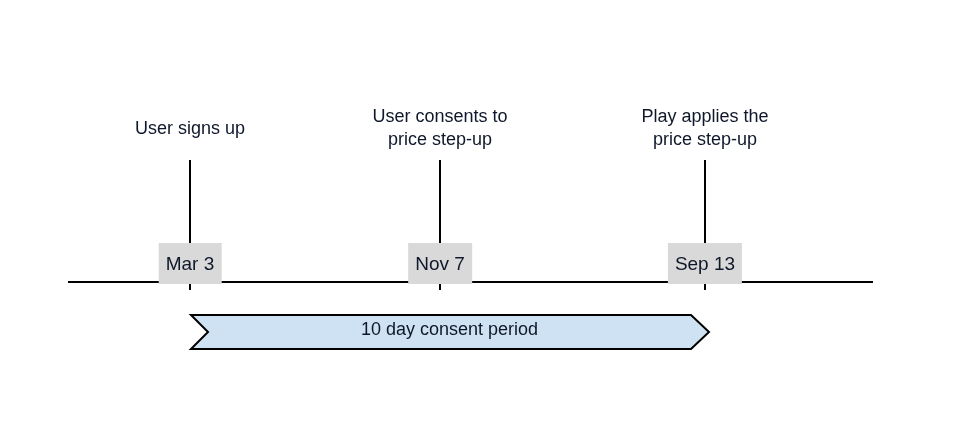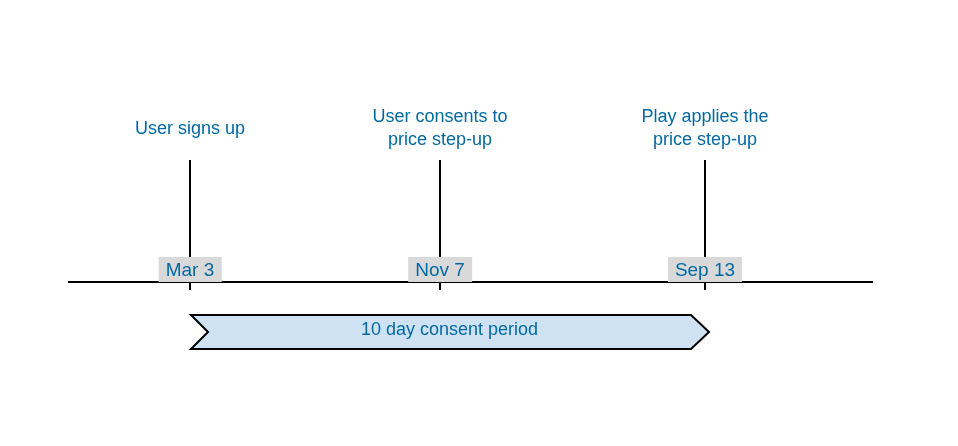--- a/index.html
+++ b/index.html
@@ -6,21 +6,21 @@
     margin: 0;
     padding: 0;
     background: #ffffff;
   }
   .canvas {
     position: relative;
     width: 958px;
     height: 446px;
     background: #ffffff;
     font-family: "Liberation Sans", "DejaVu Sans", sans-serif;
-    color: #0369a1;
+    color: #0f172a;
     overflow: hidden;
   }
 
   
   .timeline-axis {
     position: absolute;
     left: 68px;
     top: 281px;
     width: 805px;
     height: 2px;
@@ -62,23 +62,22 @@
     background: #000000;
   }
   .m-date {
     position: absolute;
     top: 243px;
     left: 50%;
     transform: translateX(-50%);
     background: #d9d9d9;
     font-size: 19px;
     line-height: 25px;
-    padding: 0 7px;
+    padding: 8px 7px;
     white-space: nowrap;
-    margin-top: 14px;
   }
 
   
   .band-svg {
     position: absolute;
     left: 0;
     top: 0;
     width: 958px;
     height: 446px;
     pointer-events: none;

